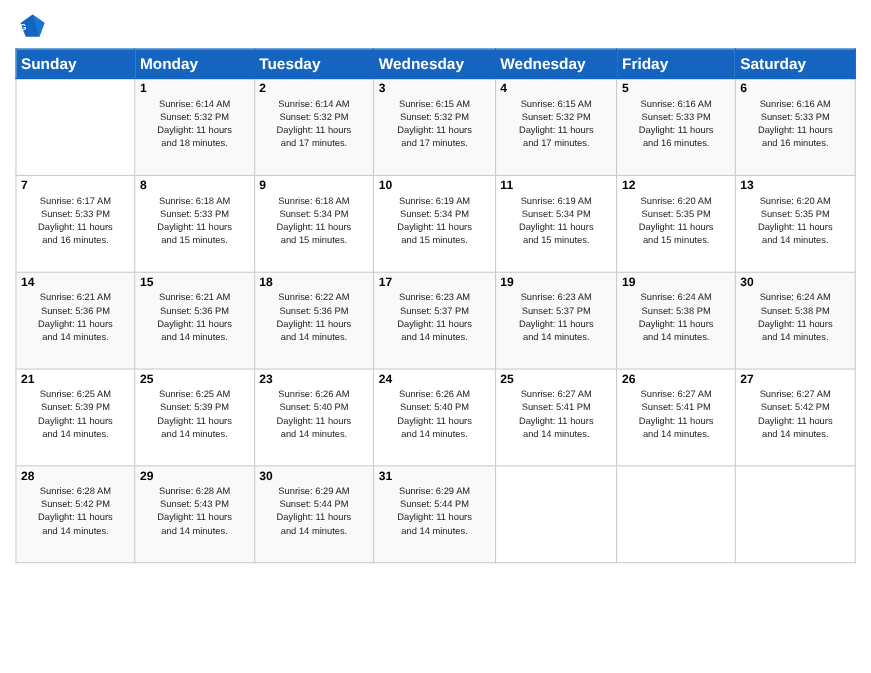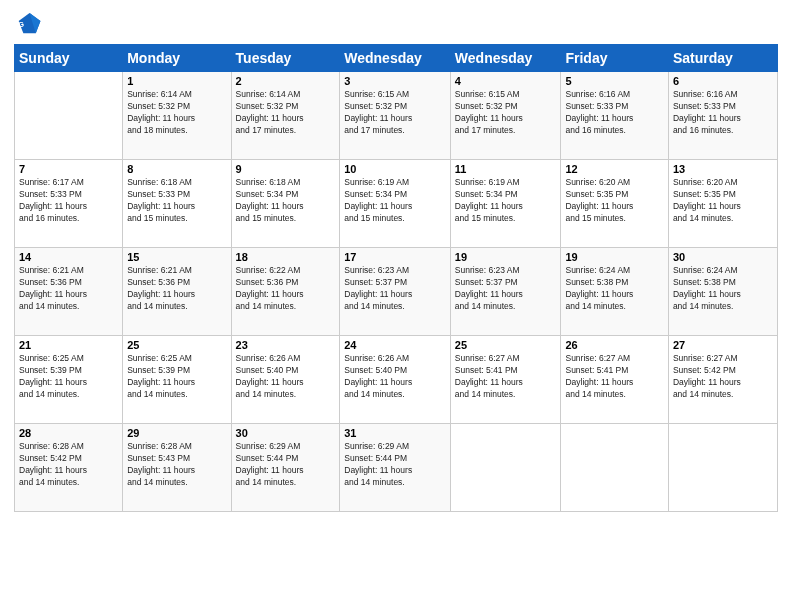--- a/index.html
+++ b/index.html
@@ -75,20 +75,21 @@
     .day-num {
       font-weight: bold;
       font-size: 11px;
       display: block;
       margin-bottom: 2px;
     }
     .day-info {
       font-size: 8.5px;
       color: #222;
       line-height: 1.4;
+      text-align: center;
     }
     tbody tr:nth-child(odd) {
       background-color: #f9f9f9;
     }
     tbody tr:nth-child(even) {
       background-color: #fff;
     }
     .empty-cell {
       background: #fff !important;
     }

